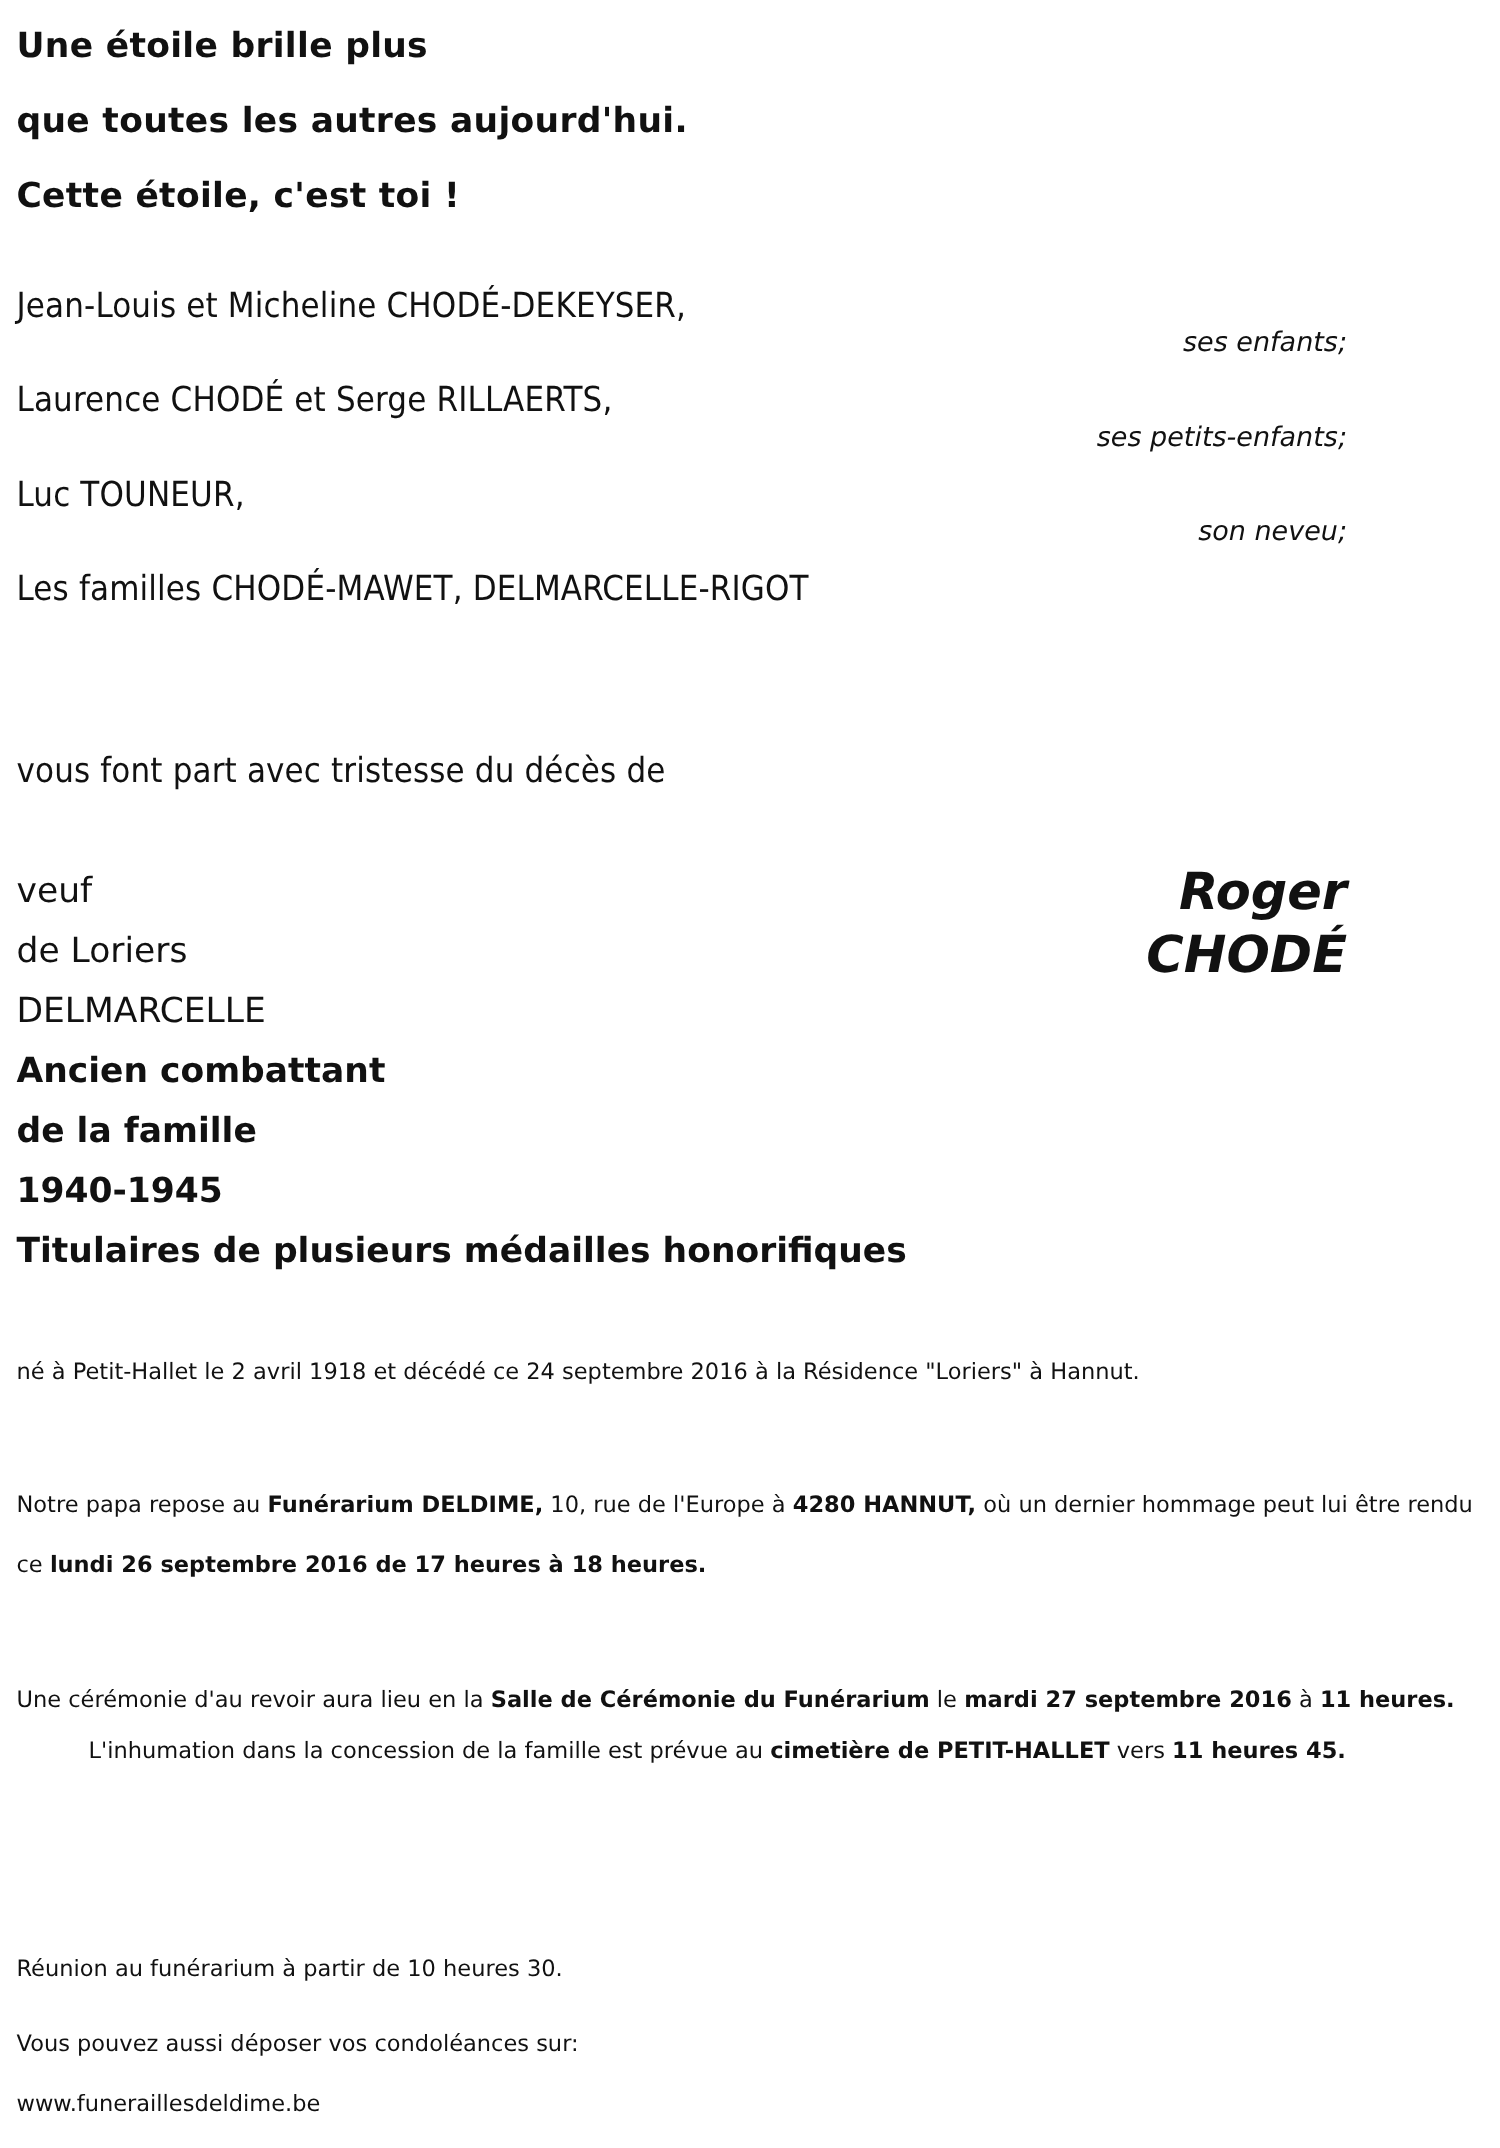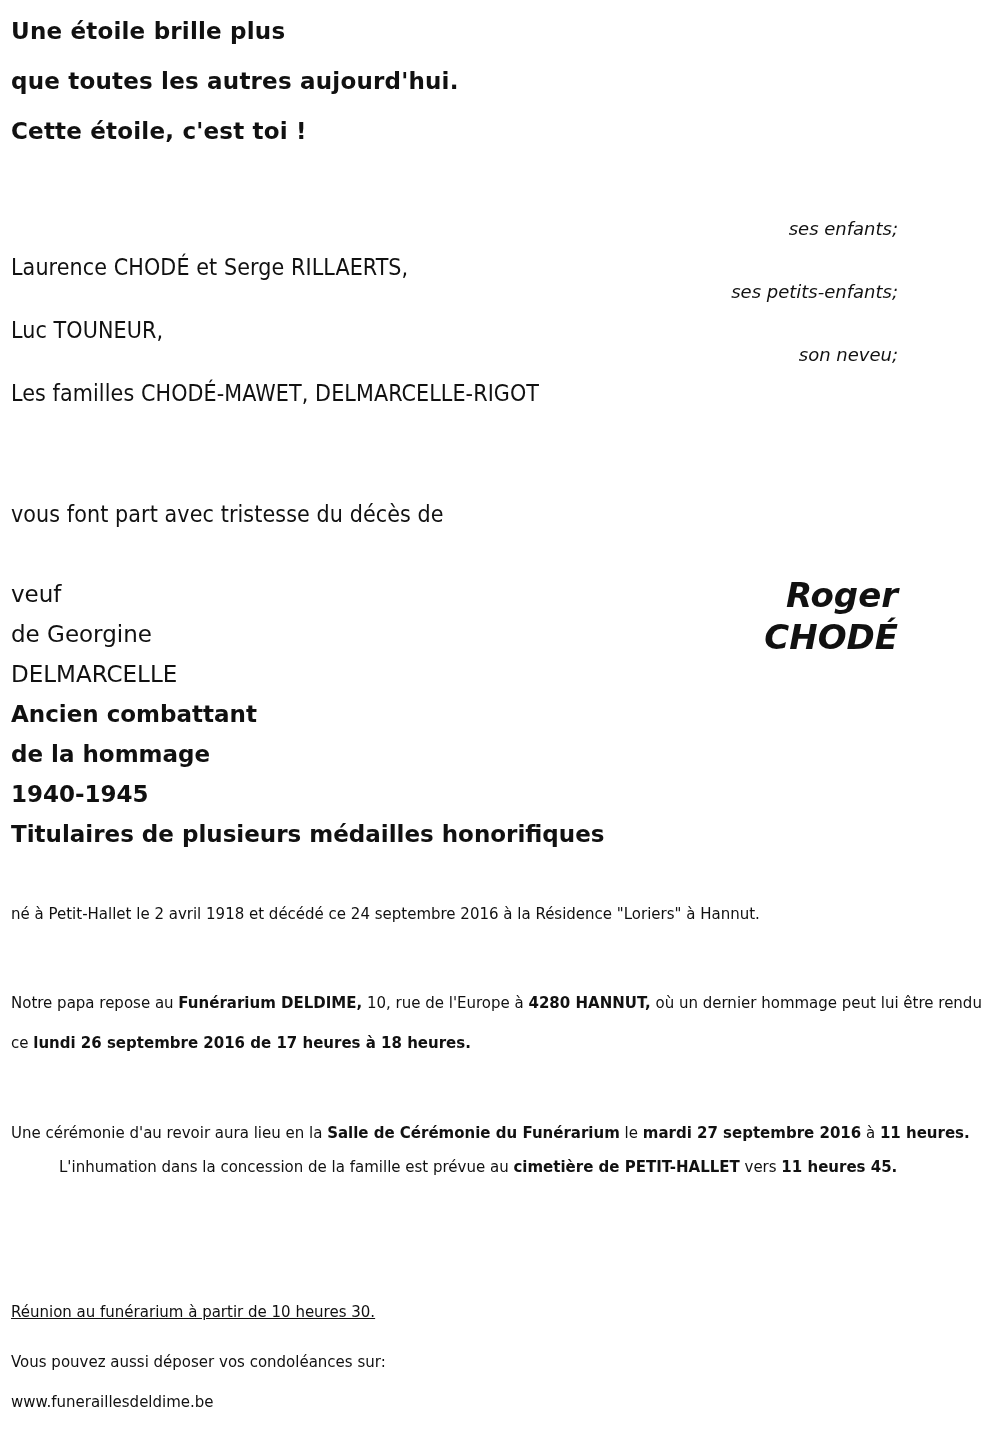--- a/index.html
+++ b/index.html
@@ -52,53 +52,54 @@
 <body>
 
 <div class="page">
 
   <div class="poem">
     <div>Une étoile brille plus</div>
     <div>que toutes les autres aujourd'hui.</div>
     <div>Cette étoile, c'est toi !</div>
   </div>
 
+  <div class="fam" style="top:184px;">Jean-Louis et Micheline CHODÉ-DEKEYSER,</div>
   <div class="rel" style="top:214px;">ses enfants;</div>
 
   <div class="fam" style="top:247px;">Laurence CHODÉ et Serge RILLAERTS,</div>
   <div class="rel" style="top:277px;">ses petits-enfants;</div>
 
   <div class="fam" style="top:310px;">Luc TOUNEUR,</div>
   <div class="rel" style="top:340px;">son neveu;</div>
 
   <div class="fam" style="top:373px;">Les familles CHODÉ-MAWET, DELMARCELLE-RIGOT</div>
 
   <div class="fam" style="top:494px;">vous font part avec tristesse du décès de</div>
 
   <div class="info">
     <div>veuf</div>
-    <div>de Georgine</div>
+    <div>de Loriers</div>
     <div>DELMARCELLE</div>
     <div class="b">Ancien combattant</div>
-    <div class="b">de la hommage</div>
+    <div class="b">de la famille</div>
     <div class="b">1940-1945</div>
     <div class="b">Titulaires de plusieurs médailles honorifiques</div>
   </div>
 
   <div class="main-name">
     <div>Roger</div>
     <div>CHODÉ</div>
   </div>
 
   <div class="para" style="top:894px;">né à Petit-Hallet le 2 avril 1918 et décédé ce 24 septembre 2016 à la Résidence "Loriers" à Hannut.</div>
 
   <div class="para" style="top:983px;"><span>Notre papa repose au </span><b>Funérarium DELDIME,</b><span> 10, rue de l'Europe à </span><b>4280 HANNUT,</b><span> où un dernier hommage peut lui être rendu ce </span><b>lundi 26 septembre 2016 de 17 heures à 18 heures.</b></div>
 
   <div class="para" style="top:1113px;"><span>Une cérémonie d'au revoir aura lieu en la </span><b>Salle de Cérémonie du Funérarium</b><span> le </span><b>mardi 27 septembre 2016</b><span> à </span><b>11 heures.</b></div>
 
   <div class="para" style="top:1147px;margin-left:48px;"><span>L'inhumation dans la concession de la famille est prévue au </span><b>cimetière de PETIT-HALLET</b><span> vers </span><b>11 heures 45.</b></div>
 
-  <div class="para" style="top:1292px;text-decoration:underline;">Réunion au funérarium à partir de 10 heures 30.</div>
+  <div class="para" style="top:1292px;">Réunion au funérarium à partir de 10 heures 30.</div>
 
   <div class="para" style="top:1342px;">Vous pouvez aussi déposer vos condoléances sur:</div>
   <div class="para" style="top:1382px;">www.funeraillesdeldime.be</div>
 
 </div>
 
 </body></html>

